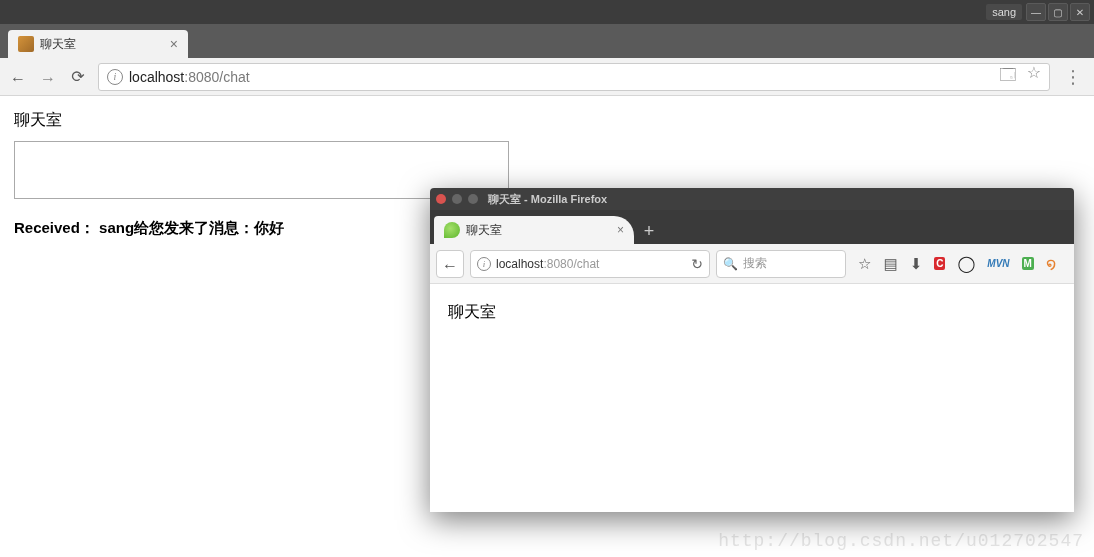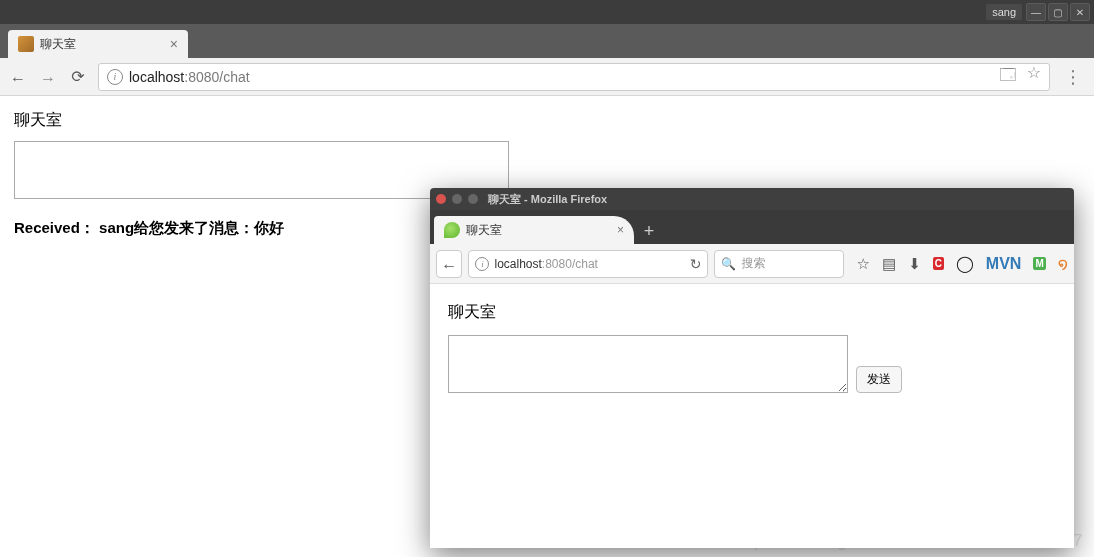--- a/index.html
+++ b/index.html
@@ -138,21 +138,21 @@
       margin-top: 16px;
       font-weight: bold;
       font-size: 15px;
       font-family: Arial, SimSun, sans-serif;
     }
     
     .firefox-window {
       position: absolute;
       top: 188px; left: 430px;
       width: 644px;
-      height: 360px;
+      height: 324px;
       background: #fff;
       box-shadow: 0 8px 30px rgba(0,0,0,0.5);
       display:flex;
       flex-direction:column;
       border-radius: 4px 4px 0 0;
       overflow: hidden;
     }
     .ff-titlebar {
       background: #3f3f3f;
       height: 22px;
@@ -234,21 +234,21 @@
     .ff-search {
       flex: 0 0 130px;
       height:28px;border:1px solid #ccc;border-radius:4px;background:#fff;
       display:flex;align-items:center;padding:0 6px;gap:5px;color:#999;font-size:12px;
     }
     .ff-icons { display:flex; gap:12px; margin-left:6px; align-items:center; }
     .ff-ico { font-size:15px; color:#555; cursor:pointer; }
     .ff-badge { font-size:10px; font-weight:bold; padding:1px 2px; border-radius:2px; }
     .ff-c { background:#d9292e;color:#fff; }
     .ff-gh { color:#222; font-size:16px; }
-    .ff-mvn { color:#337ab7; font-size:16px; font-weight:bold; }
+    .ff-mvn { color:#337ab7; font-size:10px; font-weight:bold;font-style:italic; }
     .ff-m { background:#4caf50;color:#fff; }
     .ff-weibo { color:#e6812f; font-size:16px; }
     .ff-content {
       flex:1;
       background:#fff;
       padding: 18px;
       font-family: SimSun, serif;
     }
     .ff-page-title{font-size:16px;margin-bottom:12px;}
     .ff-msg-row{display:flex;align-items:flex-end;gap:8px;}
@@ -357,18 +357,14 @@
       <span class="ff-ico">⬇</span>
       <span class="ff-badge ff-c">C</span>
       <span class="ff-gh">◯</span>
       <span class="ff-mvn">MVN</span>
       <span class="ff-badge ff-m">M</span>
       <span class="ff-weibo">໑</span>
     </div>
   </div>
   <div class="ff-content">
     <div class="ff-page-title">聊天室</div>
-    <div class="ff-msg-row">
-      <textarea class="ff-msg-box" style=""></textarea>
-      <button class="ff-send">发送</button>
-    </div>
   </div>
 </div>
 
 </body></html>

